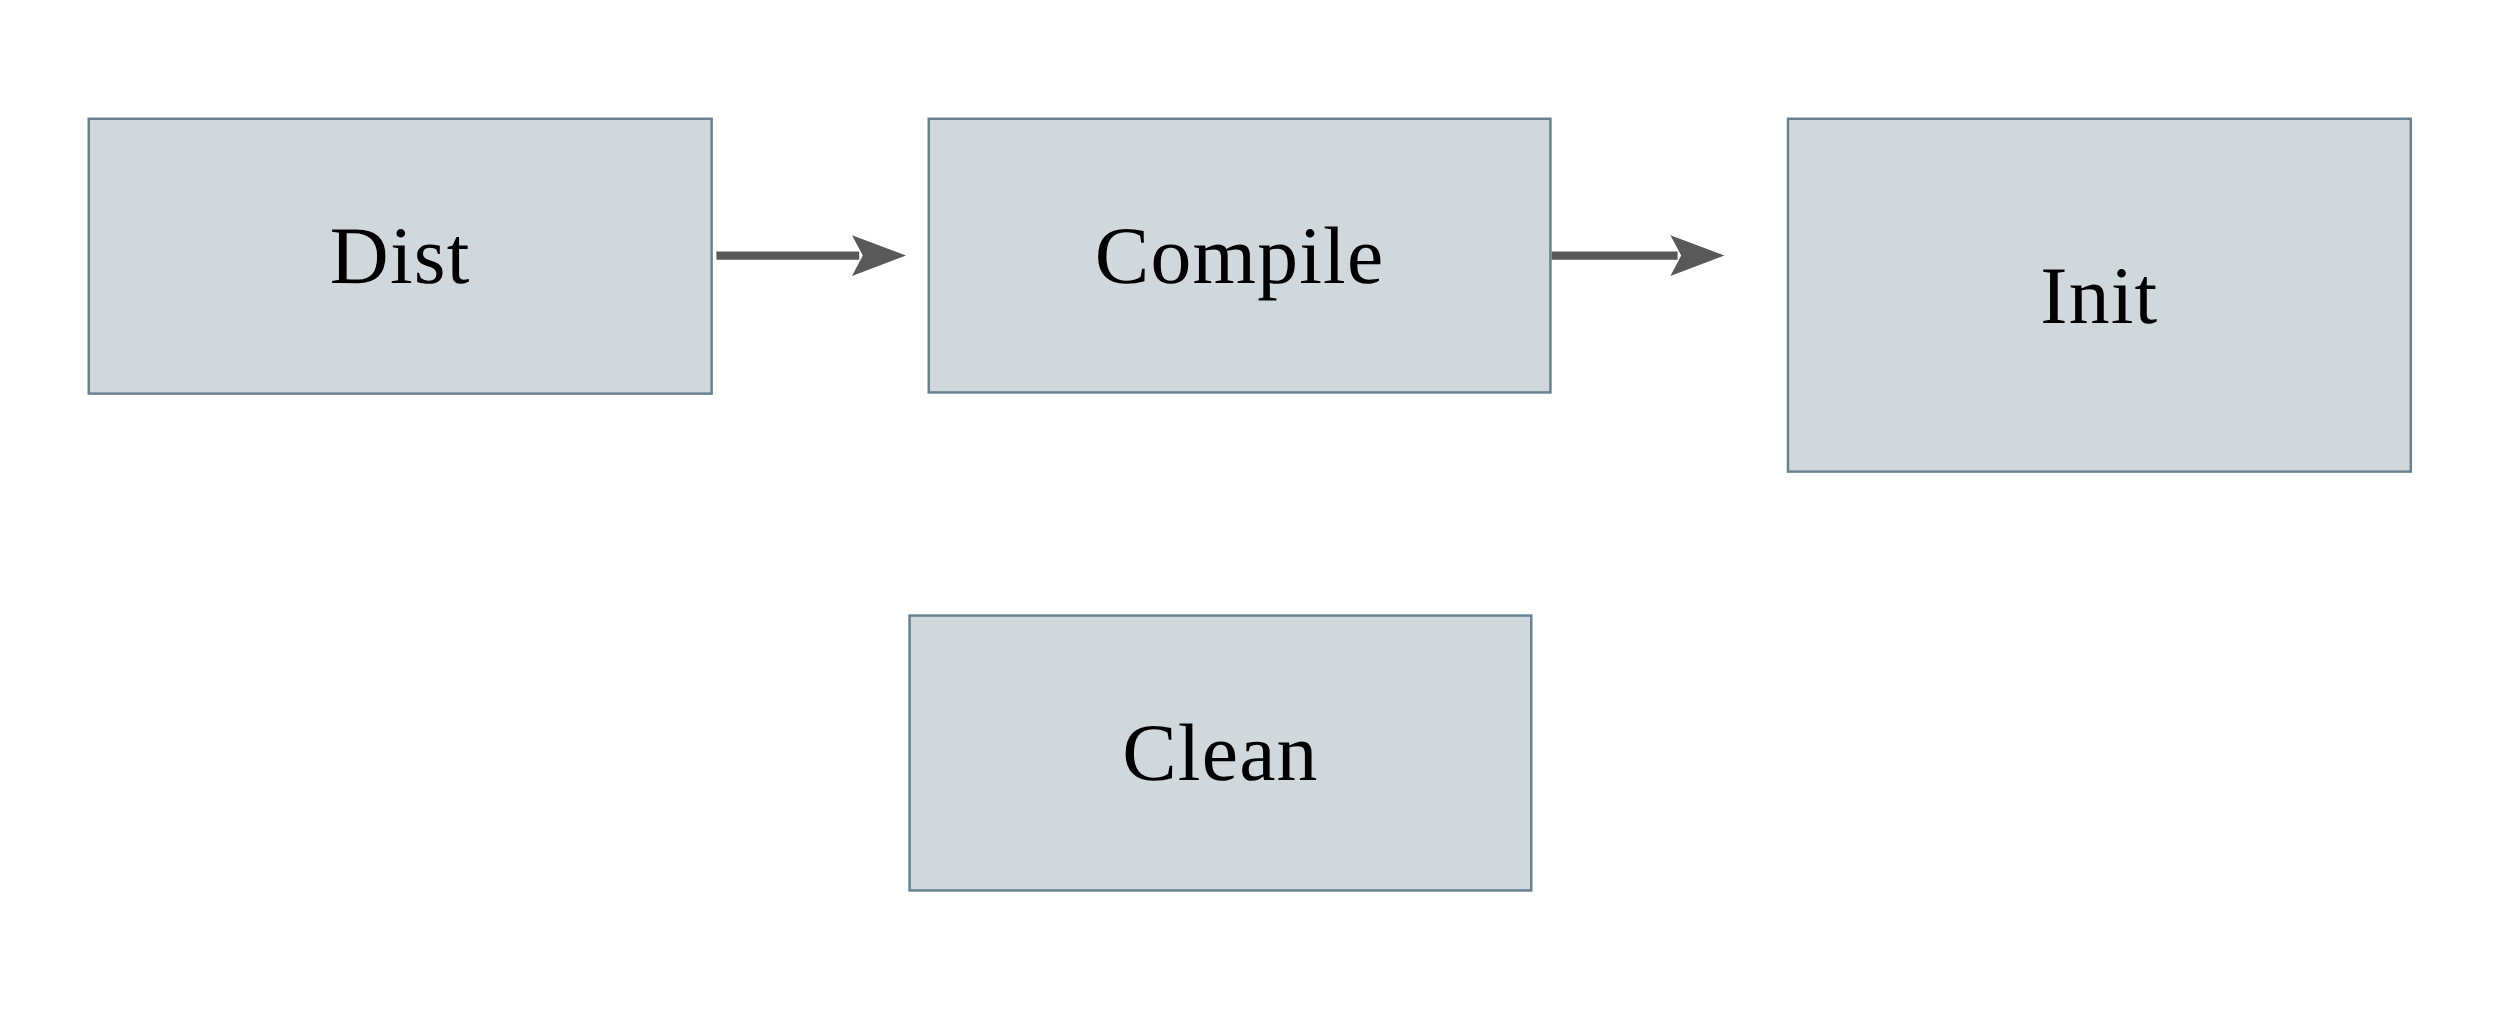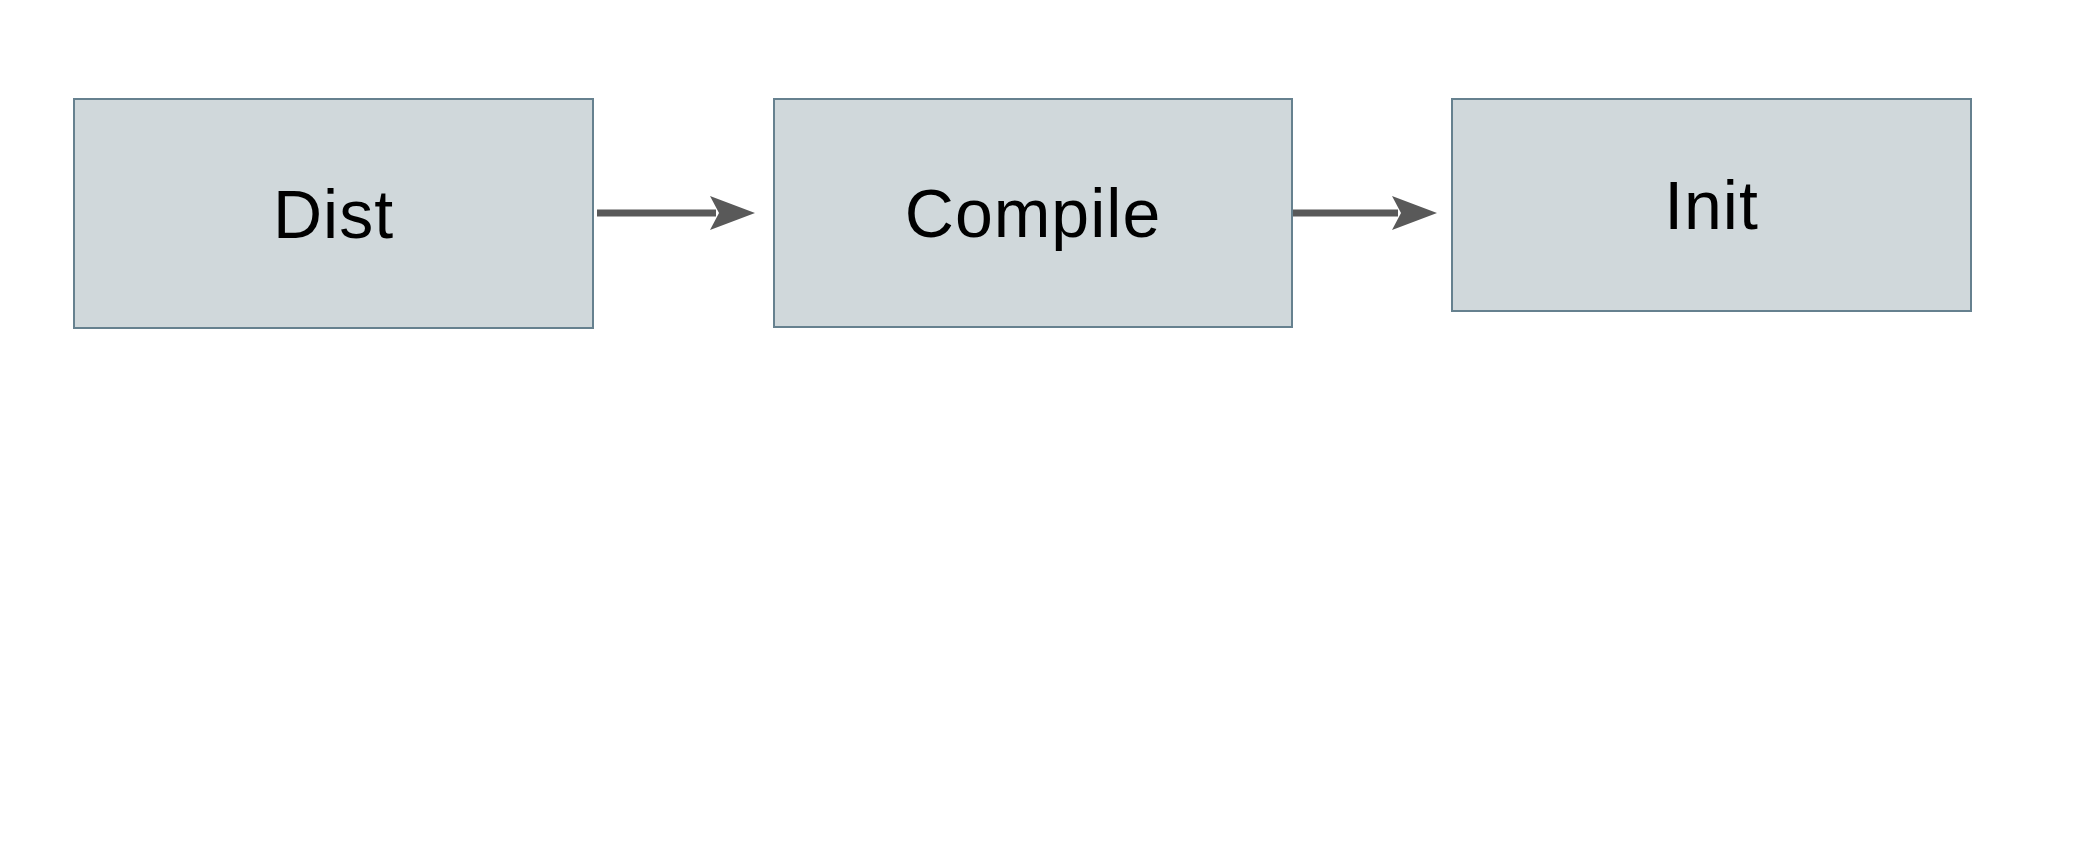--- a/index.html
+++ b/index.html
@@ -6,21 +6,21 @@
     margin: 0;
     padding: 0;
     background: #ffffff;
   }
   .canvas {
     position: relative;
     width: 2078px;
     height: 848px;
     background: var(--bg, #ffffff);
     overflow: hidden;
-    font-family: Liberation Sans, sans-serif;
+    font-family: Liberation Serif, serif;
     text-align: center;
   }
   .edges {
     position: absolute;
     left: 0;
     top: 0;
     width: 2078px;
     height: 848px;
     pointer-events: none;
   }
@@ -44,21 +44,21 @@
   }
   .node .label {
     font-size: 68px;
     font-weight: 400;
     color: var(--text, #000000);
     letter-spacing: 1px;
     white-space: nowrap;
   }
   .node-dist    { left: 73px;   top: 98px;  width: 521px; height: 231px; }
   .node-compile { left: 757px;  top: 98px;  width: 520px; height: 230px; margin-left: 16px; }
-  .node-init    { left: 1451px; top: 98px;  width: 521px; height: 214px; }
+  .node-init    { left: 1489px; top: 98px;  width: 521px; height: 296px; }
   .node-clean   { left: 757px;  top: 512px; width: 520px; height: 231px; }
 </style>
 </head>
 <body>
 
 <div class="canvas">
 
   <svg class="edges" viewBox="0 0 2078 848" xmlns="http://www.w3.org/2000/svg" aria-hidden="true">
     <g>
       <line class="shaft" x1="597" y1="213" x2="716" y2="213"></line>
@@ -75,14 +75,17 @@
   </div>
 
   <div class="node node-compile">
     <span class="label">Compile</span>
   </div>
 
   <div class="node node-init">
     <span class="label">Init</span>
   </div>
 
+  <div class="node node-clean">
+    <span class="label">Clean</span>
+  </div>
 
 </div>
 
 </body></html>

